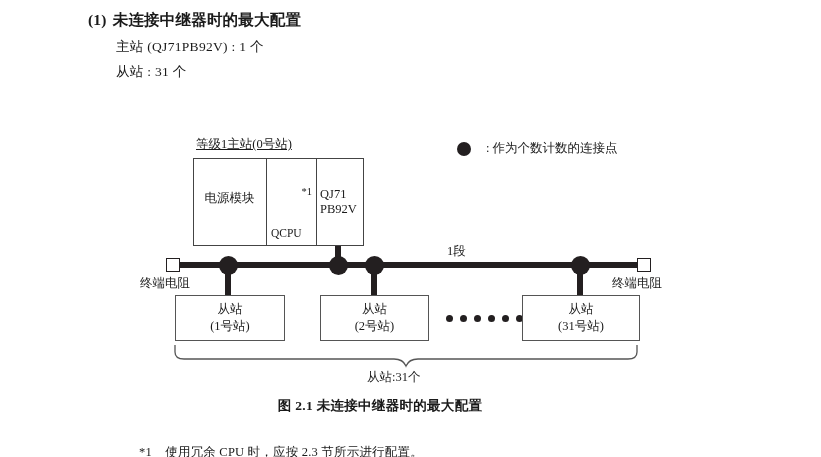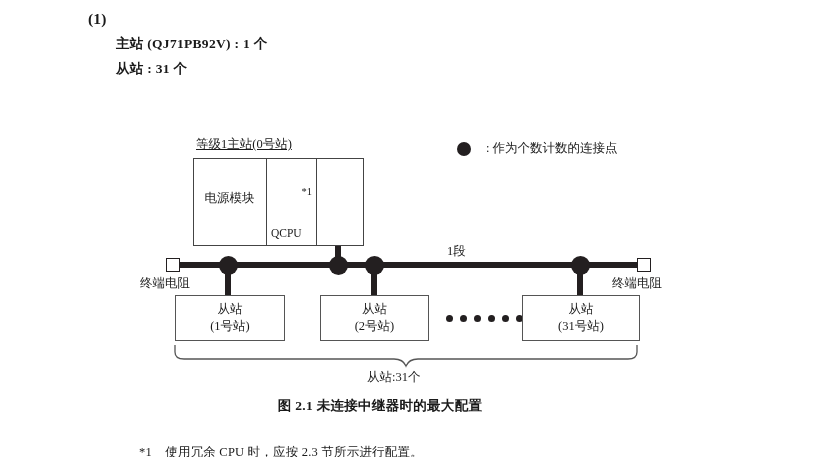--- a/index.html
+++ b/index.html
@@ -10,21 +10,21 @@
     color:#1a1a1a;
     position:relative;
     overflow:hidden;
   }
   .abs{position:absolute;}
 
   
   #heading{left:88px;top:10px;width:480px;}
   #heading .h-row{display:flex;align-items:baseline;font-weight:bold;font-size:15.5px;letter-spacing:.2px;}
   #heading .h-num{margin-right:6px;}
-  #heading .sub{font-size:13.5px;font-weight:bold;margin-left:28px;margin-top:7px;letter-spacing:.3px;}
+  #heading .sub{font-size:13.5px;font-weight:normal;margin-left:28px;margin-top:7px;letter-spacing:.3px;}
 
   
   #diagram{left:0;top:0;width:821px;height:457px;pointer-events:none;}
   #diagram>*{pointer-events:auto;}
 
   .lbl{position:absolute;font-size:12.5px;white-space:nowrap;color:#1a1a1a;}
 
   
   .mod-box{position:absolute;border:1.4px solid #444;background:#fff;box-sizing:border-box;}
   .mod-cell{position:absolute;box-sizing:border-box;display:flex;align-items:center;justify-content:center;
@@ -55,20 +55,21 @@
   .cap-fig{position:absolute;font-weight:bold;font-size:13.5px;letter-spacing:.3px;}
   .cap-note{position:absolute;font-size:12.5px;letter-spacing:.2px;}
   .cap-note .star{margin-right:10px;}
 </style>
 </head>
 <body>
 
 <div class="abs" id="heading">
   <div class="h-row">
     <span class="h-num">(1)</span>
+    <span>未连接中继器时的最大配置</span>
   </div>
   <div class="sub">主站 (QJ71PB92V) : 1 个</div>
   <div class="sub">从站 : 31 个</div>
 </div>
 
 <div class="abs" id="diagram">
 
   <div class="lbl" style="left:196px;top:136px;text-decoration:underline;">等级1主站(0号站)</div>
 
   <div class="mod-box" style="left:193px;top:158px;width:171px;height:88px;"></div>
@@ -77,20 +78,24 @@
 
   <div class="vdiv" style="left:266px;top:158px;height:88px;"></div>
 
   <div class="mod-cell" style="left:266px;top:158px;width:50px;height:88px;">
     <span style="position:absolute;left:5px;top:43px;font-size:11.5px;margin-top:26px;">QCPU</span>
     <span style="position:absolute;right:4px;top:28px;font-size:10.5px;">*1</span>
   </div>
 
   <div class="vdiv" style="left:316px;top:158px;height:88px;"></div>
 
+  <div class="mod-cell" style="left:316px;top:158px;width:48px;height:88px;flex-direction:column;align-items:flex-start;justify-content:center;padding-left:4px;">
+    <span>QJ71</span>
+    <span>PB92V</span>
+  </div>
 
   <div class="bus" style="left:335px;top:246px;width:6px;height:22px;"></div>
 
   <div class="bus" style="left:178px;top:262px;width:461px;height:6px;"></div>
 
   <div class="lbl" style="left:447px;top:243px;">1段</div>
 
   <div class="term" style="left:166px;top:258px;width:14px;height:14px;"></div>
   <div class="lbl" style="left:140px;top:275px;">终端电阻</div>
 

